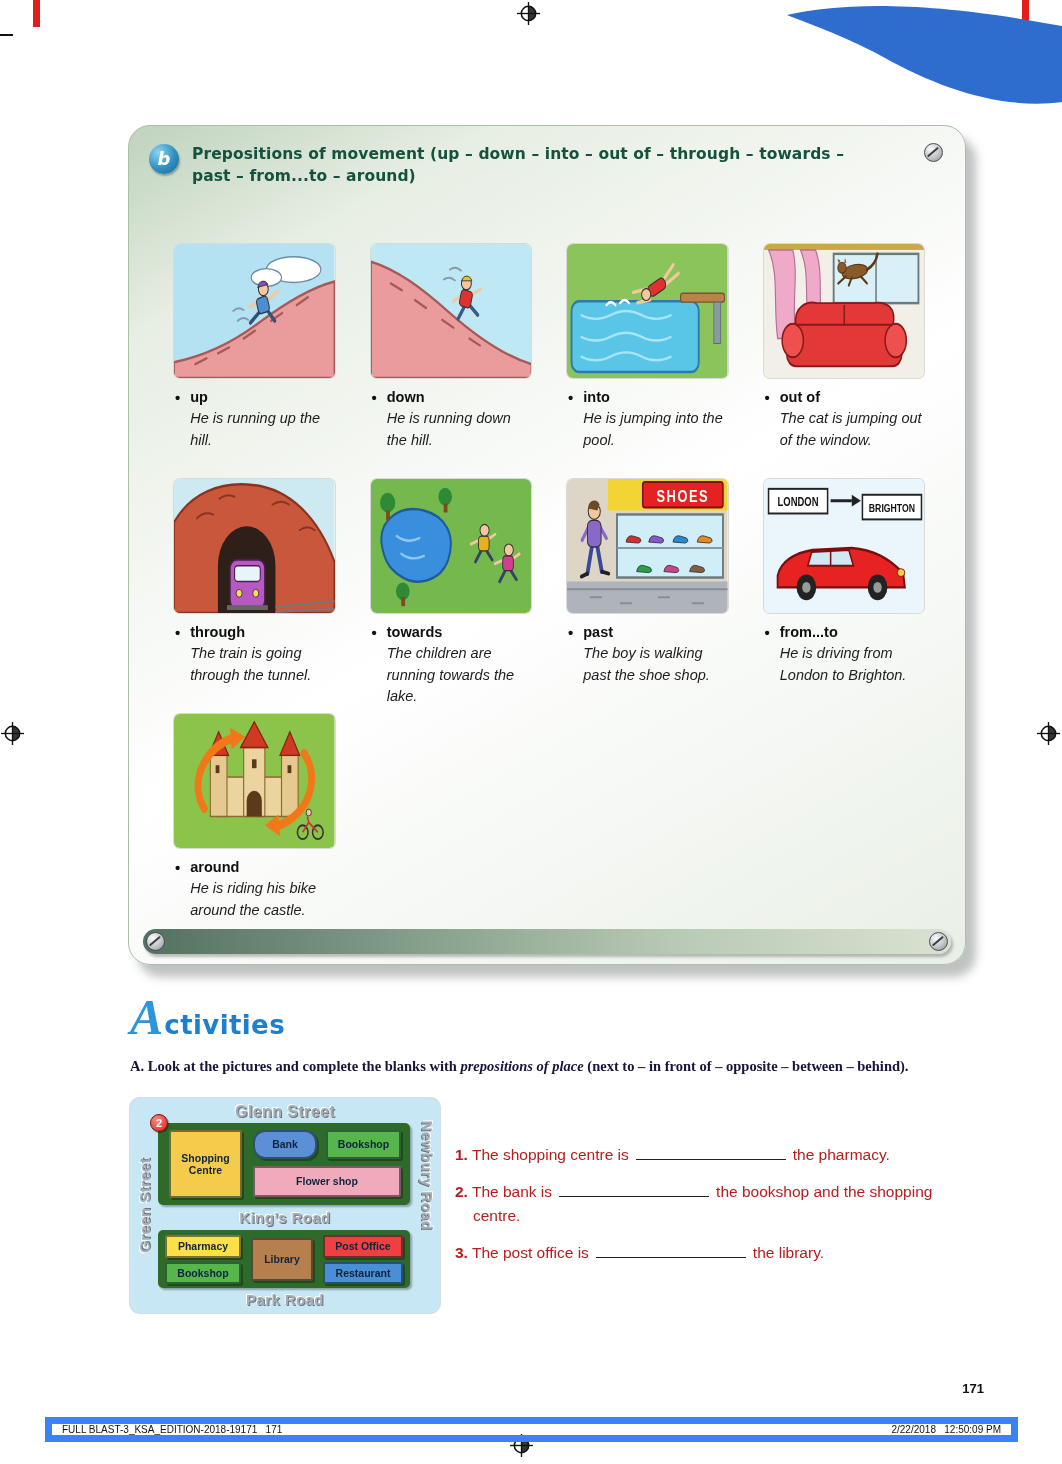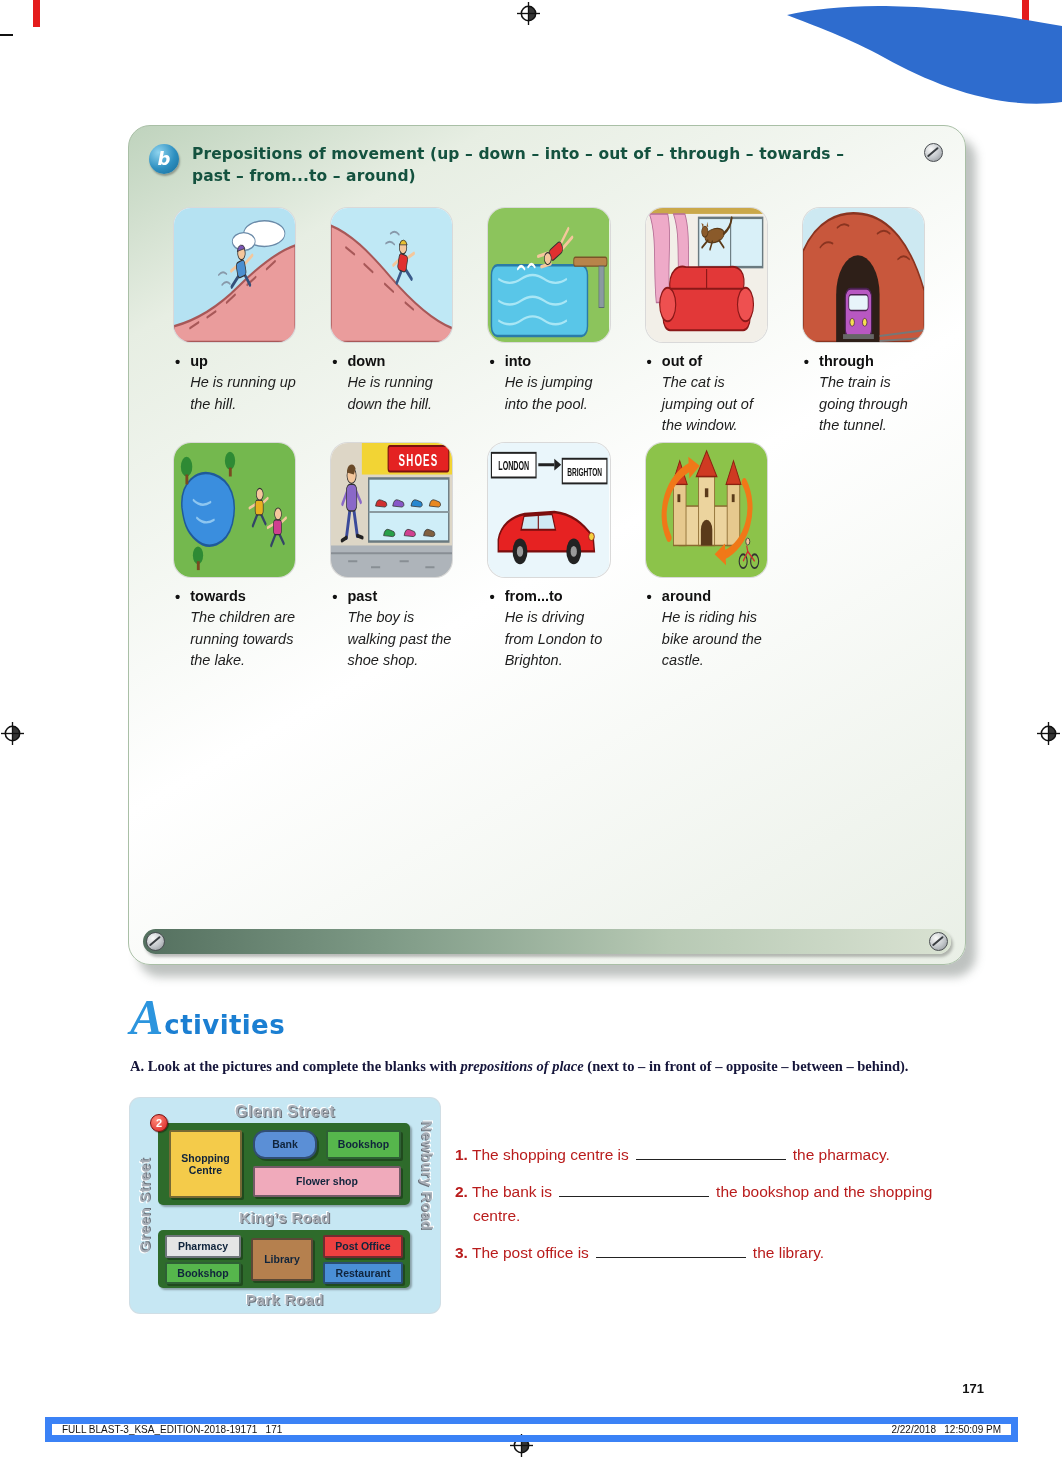--- a/index.html
+++ b/index.html
@@ -24,23 +24,23 @@
            color:#fff; font:italic bold 18px/30px "DejaVu Sans", sans-serif; text-align:center;
            box-shadow:1px 2px 2px rgba(0,0,0,.3); }
   .panel-title { font:bold 15.5px/1.4 "DejaVu Sans", sans-serif; color:#14523f; letter-spacing:.1px; }
   .screw { width:19px; height:19px; border-radius:50%;
            background:radial-gradient(circle at 35% 30%, #fafafa, #c2c6ca 55%, #8a8e92);
            border:1.5px solid #4a4e52; position:relative; flex:0 0 19px; }
   .screw::after { content:""; position:absolute; left:1px; top:7px; width:14px; height:2.4px;
                   background:#3a3e42; transform:rotate(-40deg); border-radius:2px; }
   .screw-head { position:absolute; top:17px; right:22px; }
 
-  .grid { margin:20px 40px 0 44px; display:grid; grid-template-columns:repeat(5,1fr);
+  .grid { margin:20px 40px 0 44px; display:grid; grid-template-columns:repeat(4,1fr);
           column-gap:34px; grid-auto-rows:235px; }
-  .pic { height:136px; border-radius:18px; overflow:hidden; border:1px solid rgba(0,0,0,.15); background:#fff; }
+  .pic { height:136px; border-radius:7px; overflow:hidden; border:1px solid rgba(0,0,0,.15); background:#fff;margin-top:36px; }
   .pic svg { display:block; width:100%; height:100%; }
   .caption { margin-top:9px; display:flex; padding-left:2px; }
   .caption::before { content:"•"; font-weight:bold; font-size:15px; margin-right:10px; line-height:1.35; color:#111; }
   .word { display:block; font:bold 14.5px/1.35 "Liberation Sans", sans-serif; color:#101010; }
   .sentence { display:block; font:italic 14.5px/1.5 "Liberation Sans", sans-serif; color:#1d1d1d; max-width:180px; }
 
   .panel-band { position:absolute; left:14px; right:14px; bottom:10px; height:25px; border-radius:13px;
                 background:linear-gradient(90deg,#54705f,#7e9a86 30%,#b7c9b4 65%,#d9e2d2);
                 display:flex; align-items:center; justify-content:space-between; padding:0 3px;
                 box-shadow:2px 3px 3px rgba(0,0,0,.25); }
@@ -68,21 +68,21 @@
   .block { position:absolute; background:#2e6b2b; border-radius:5px; box-shadow:2px 2px 2px rgba(0,0,0,.3); }
   .block-top    { left:28px; top:25px; width:252px; height:82px; }
   .block-bottom { left:28px; top:132px; width:252px; height:58px; }
   .bld { position:absolute; display:flex; align-items:center; justify-content:center; text-align:center;
          font:bold 10.5px/1.15 "Liberation Sans", sans-serif; color:#10243c;
          border:2px solid rgba(15,25,35,.55); box-shadow:2px 2px 0 rgba(0,0,0,.3); border-radius:2px; padding:1px; }
   .bld-shopping        { left:11px; top:7px;  width:73px;  height:68px; background:#f4cb4a; }
   .bld-bank            { left:95px; top:7px;  width:64px;  height:29px; background:#5b8fd6;border-radius:12px; }
   .bld-bookshop-top    { left:168px;top:7px;  width:75px;  height:29px; background:#56b64c; }
   .bld-flower          { left:95px; top:43px; width:148px; height:31px; background:#f0aabb; }
-  .bld-pharmacy        { left:7px;  top:5px;  width:76px;  height:23px; background:#e5e5e5; }
+  .bld-pharmacy        { left:7px;  top:5px;  width:76px;  height:23px; background:#fde047; }
   .bld-bookshop-bottom { left:7px;  top:32px; width:76px;  height:22px; background:#56b64c; }
   .bld-library         { left:93px; top:8px;  width:62px;  height:43px; background:#b5804e; }
   .bld-post            { left:165px;top:5px;  width:80px;  height:23px; background:#ee4040; }
   .bld-restaurant      { left:165px;top:32px; width:80px;  height:22px; background:#4a8fd6; }
   .marker { position:absolute; left:20px; top:16px; width:18px; height:18px; border-radius:50%;
             background:radial-gradient(circle at 35% 30%, #ff8a7a, #d81f1f); color:#fff;
             font:bold 11px/17px "Liberation Sans", sans-serif; text-align:center;
             border:1px solid #7a0f0f; z-index:2; box-shadow:1px 1px 1px rgba(0,0,0,.4); }
 
   

